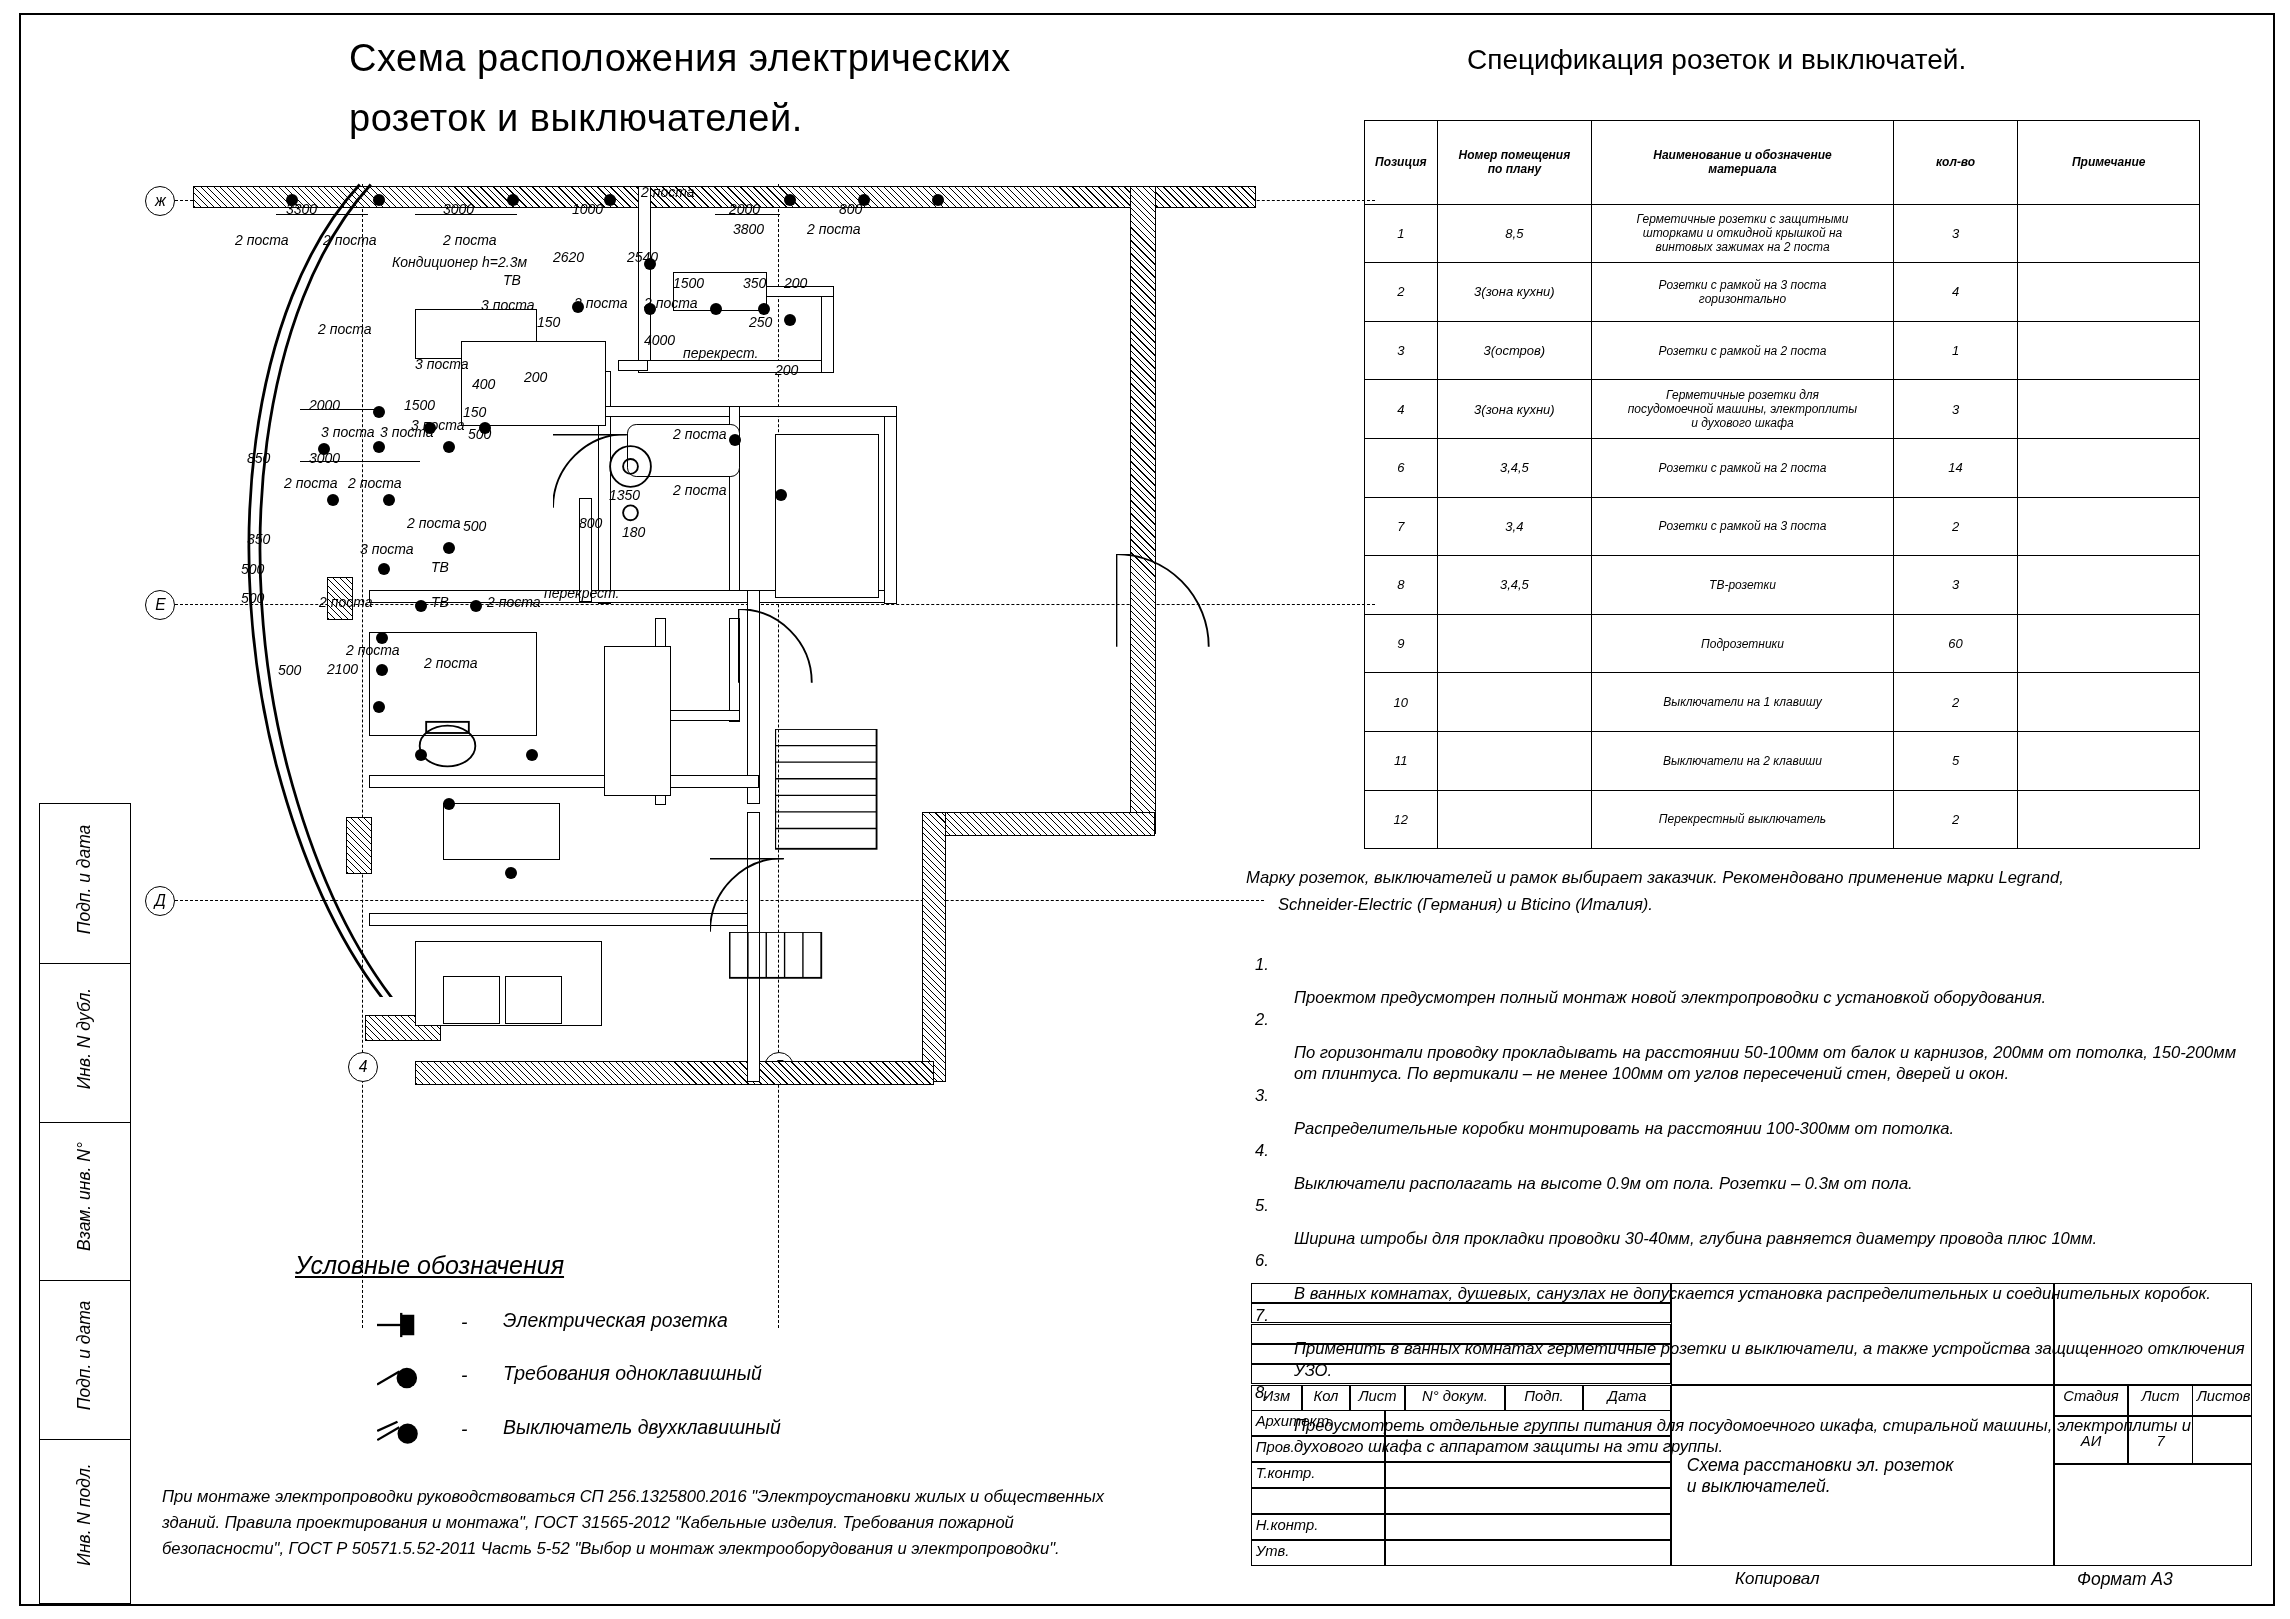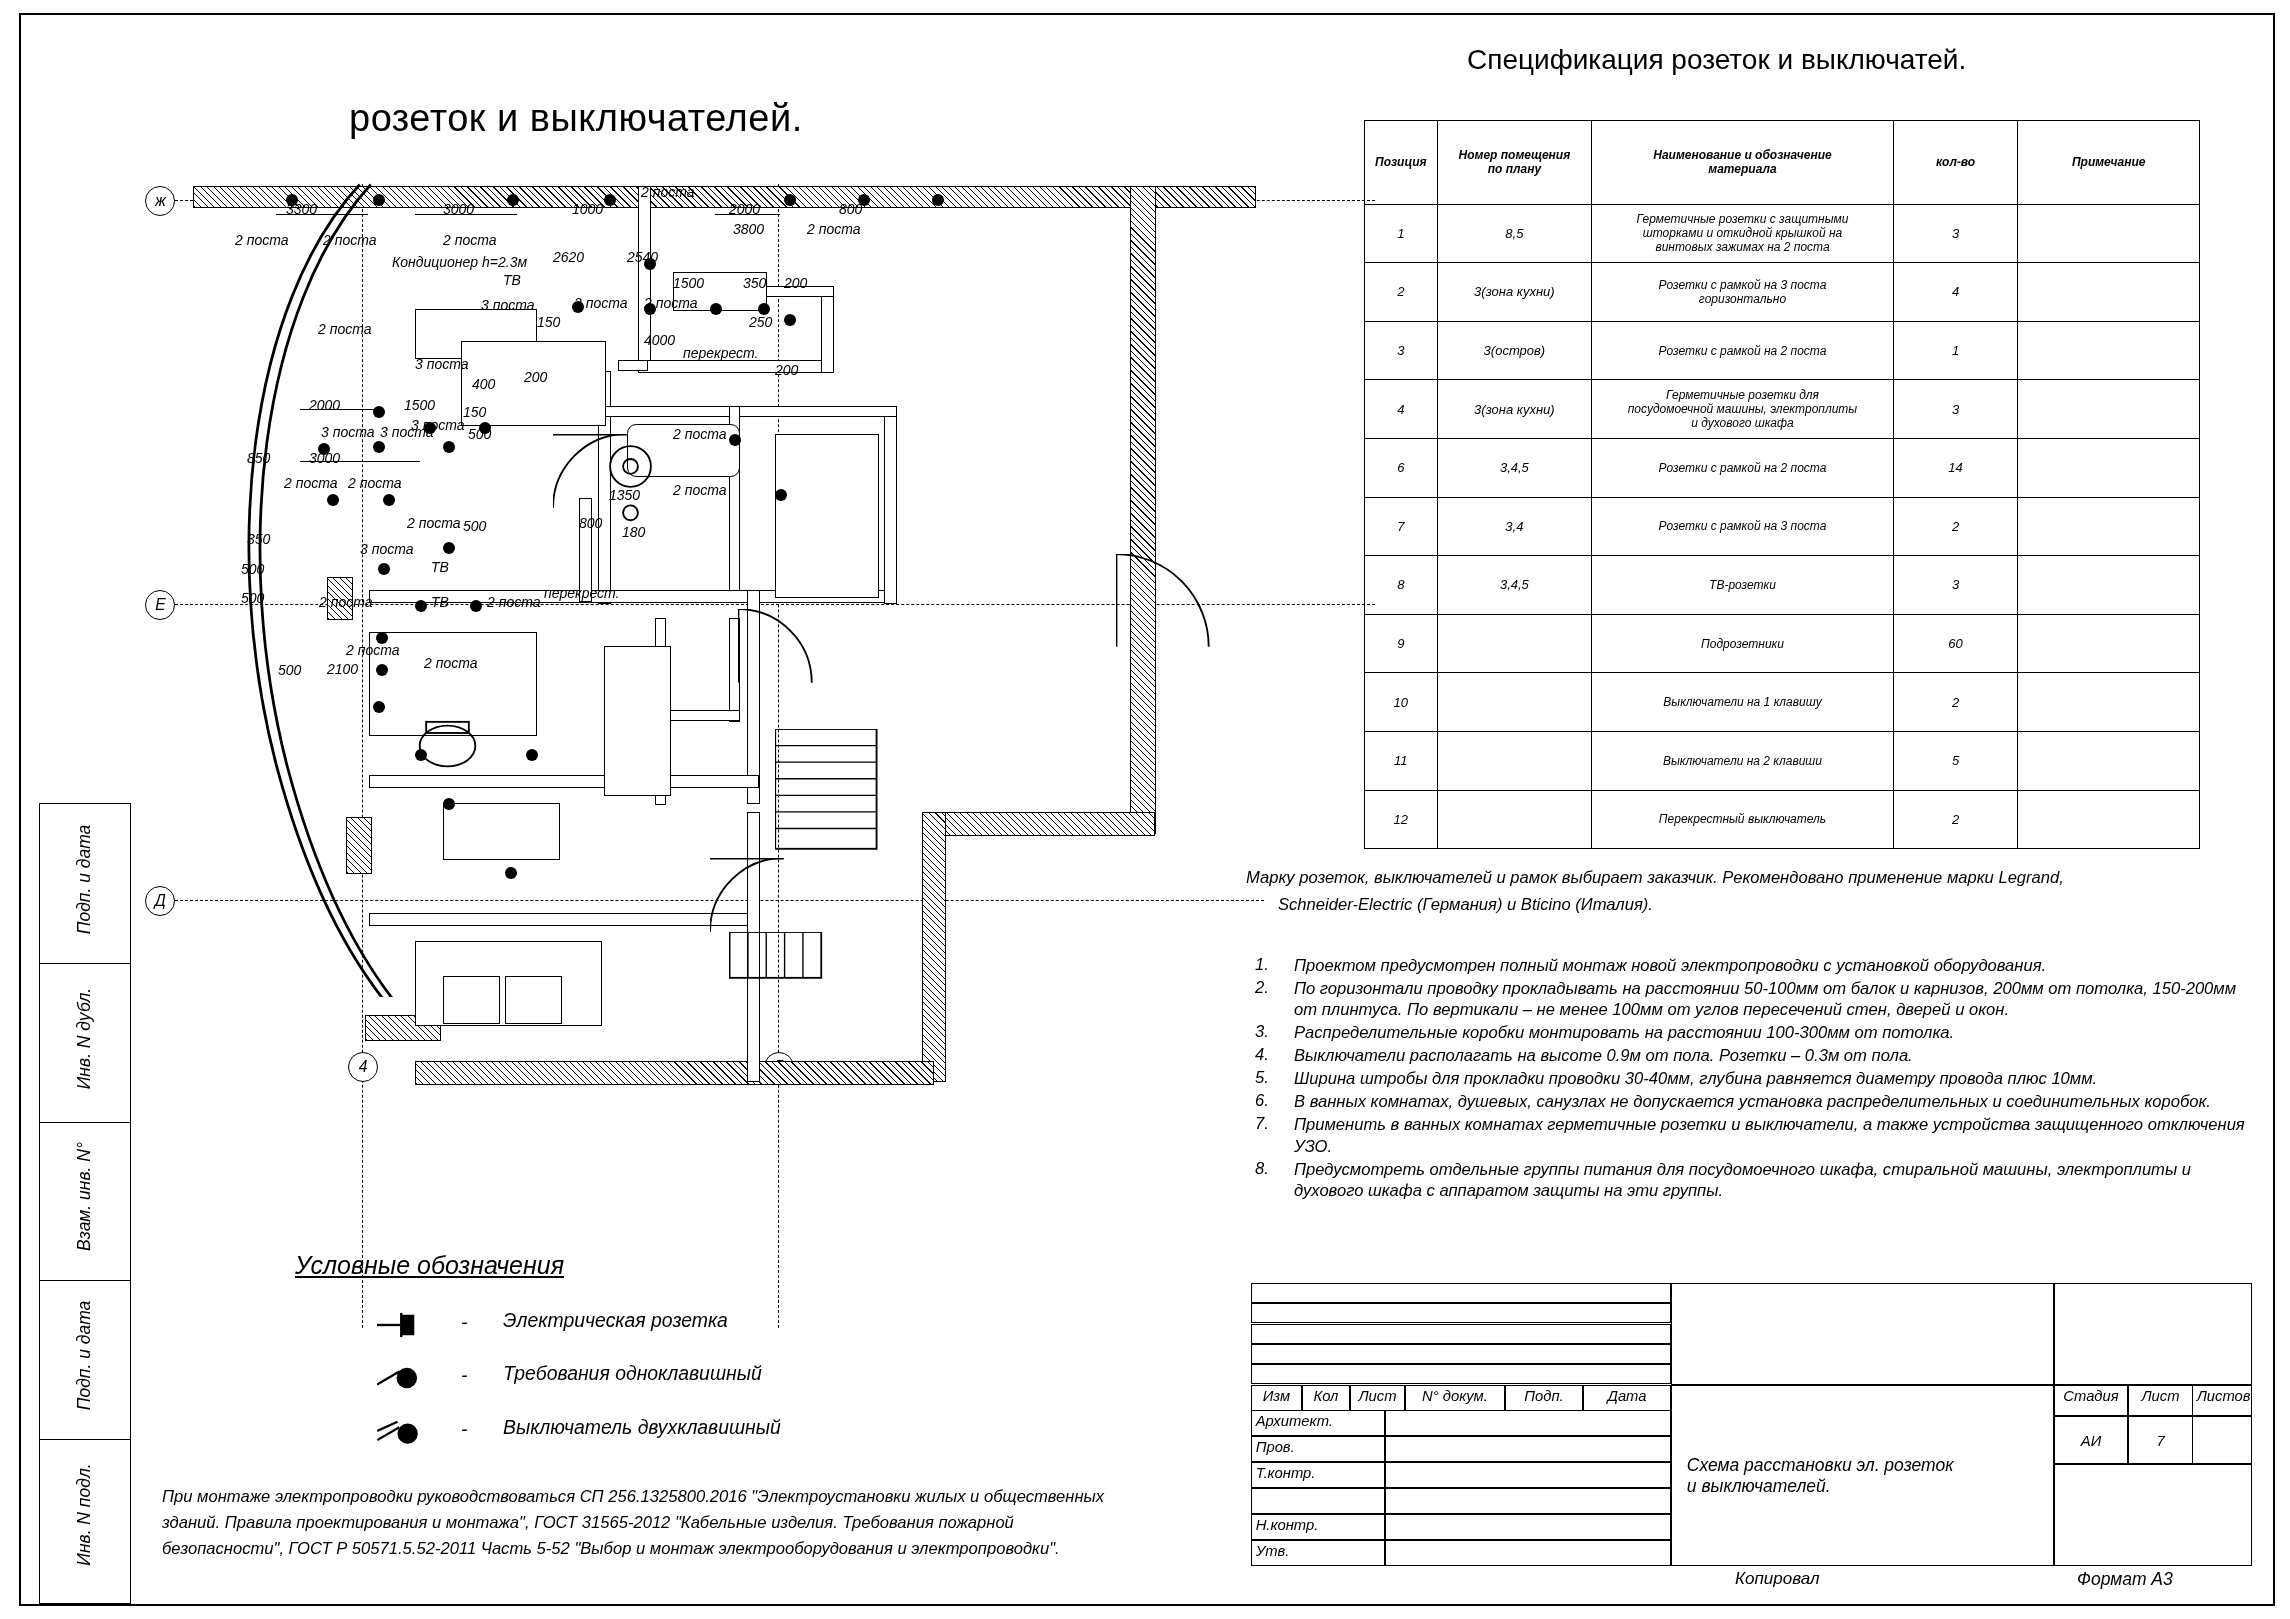--- a/index.html
+++ b/index.html
@@ -31,21 +31,21 @@
   .arrowline{position:absolute;height:0.9px;background:#000;}
   
   #spec{position:absolute;left:1364px;top:120px;border-collapse:collapse;}
   #spec td,#spec th{border:1.4px solid #000;font-size:13px;text-align:center;font-style:italic;padding:1.8px 2.8px;}
   #spec th{font-size:12px;}
   
   .note{position:absolute;font-size:16.6px;font-style:italic;}
   #notelist{position:absolute;left:1255px;top:955px;width:997px;font-size:16.6px;font-style:italic;}
   #notelist .row{display:flex;margin-bottom:1.8px;}
   #notelist .num{width:39px;flex:0 0 39px;}
-  #notelist .body{flex:1;line-height:1.28;}
+  #notelist .body{flex:1;line-height:1.28;margin-top:32px;}
   
   #legendtitle{left:295px;top:1251px;font-size:25px;font-style:italic;text-decoration:underline;}
   .legrow{position:absolute;font-size:19.4px;font-style:italic;}
   
   #bstamp{position:absolute;left:1251px;top:1283px;width:1001px;height:318px;}
   #bstamp .c{position:absolute;border:1.4px solid #000;box-sizing:border-box;font-size:14.8px;font-style:italic;padding:1.8px 3.7px;}
   .footnote{position:absolute;font-size:16.6px;font-style:italic;line-height:1.35;}
 </style>
 </head>
 <body>
@@ -65,20 +65,21 @@
       <div class="vtext" style="left:-55px;top:65px;width:198px;text-align:center;">Взам. инв. N°</div>
     </div>
     <div class="stampcell" style="top:476px;height:159px;">
       <div class="vtext" style="left:-55px;top:65px;width:198px;text-align:center;">Подп. и дата</div>
     </div>
     <div class="stampcell" style="top:635px;height:162px;border-bottom:none;">
       <div class="vtext" style="left:-55px;top:65px;width:198px;text-align:center;">Инв. N подл.</div>
     </div>
   </div>
 
+  <div class="txt" id="title1">Схема расположения электрических</div>
   <div class="txt" id="title2">розеток и выключателей.</div>
   <div class="txt" id="spectitle">Спецификация розеток и выключатей.</div>
 
   <div id="plan">
 
     <div class="dashline" style="left:37px;top:71px;width:1200px;"></div>
     <div class="dashline" style="left:37px;top:475px;width:1200px;"></div>
     <div class="dashline" style="left:37px;top:771px;width:1089px;"></div>
     <div class="dashv" style="left:224px;top:55px;height:1144px;"></div>
     <div class="dashv" style="left:640px;top:55px;height:1144px;"></div>

